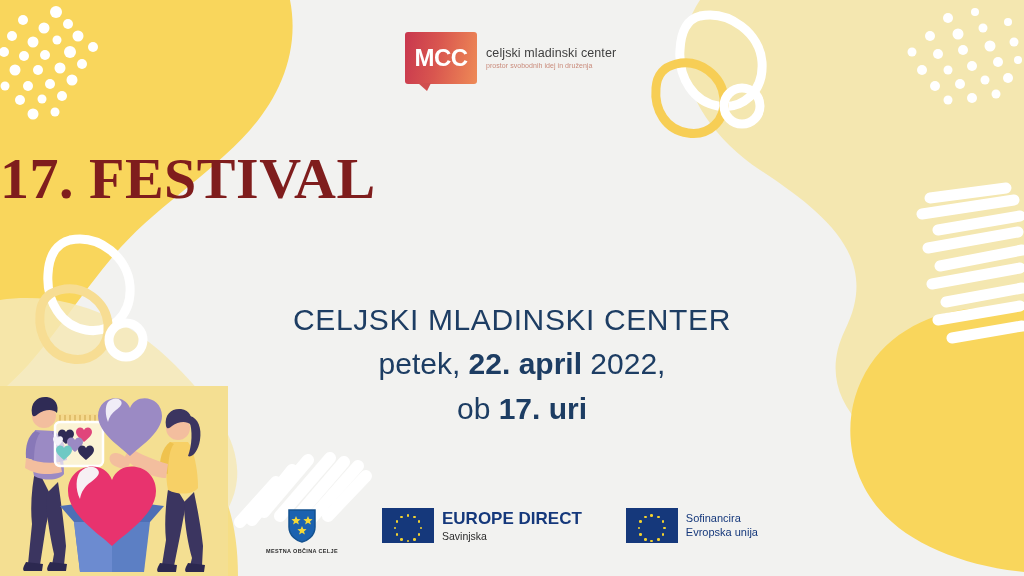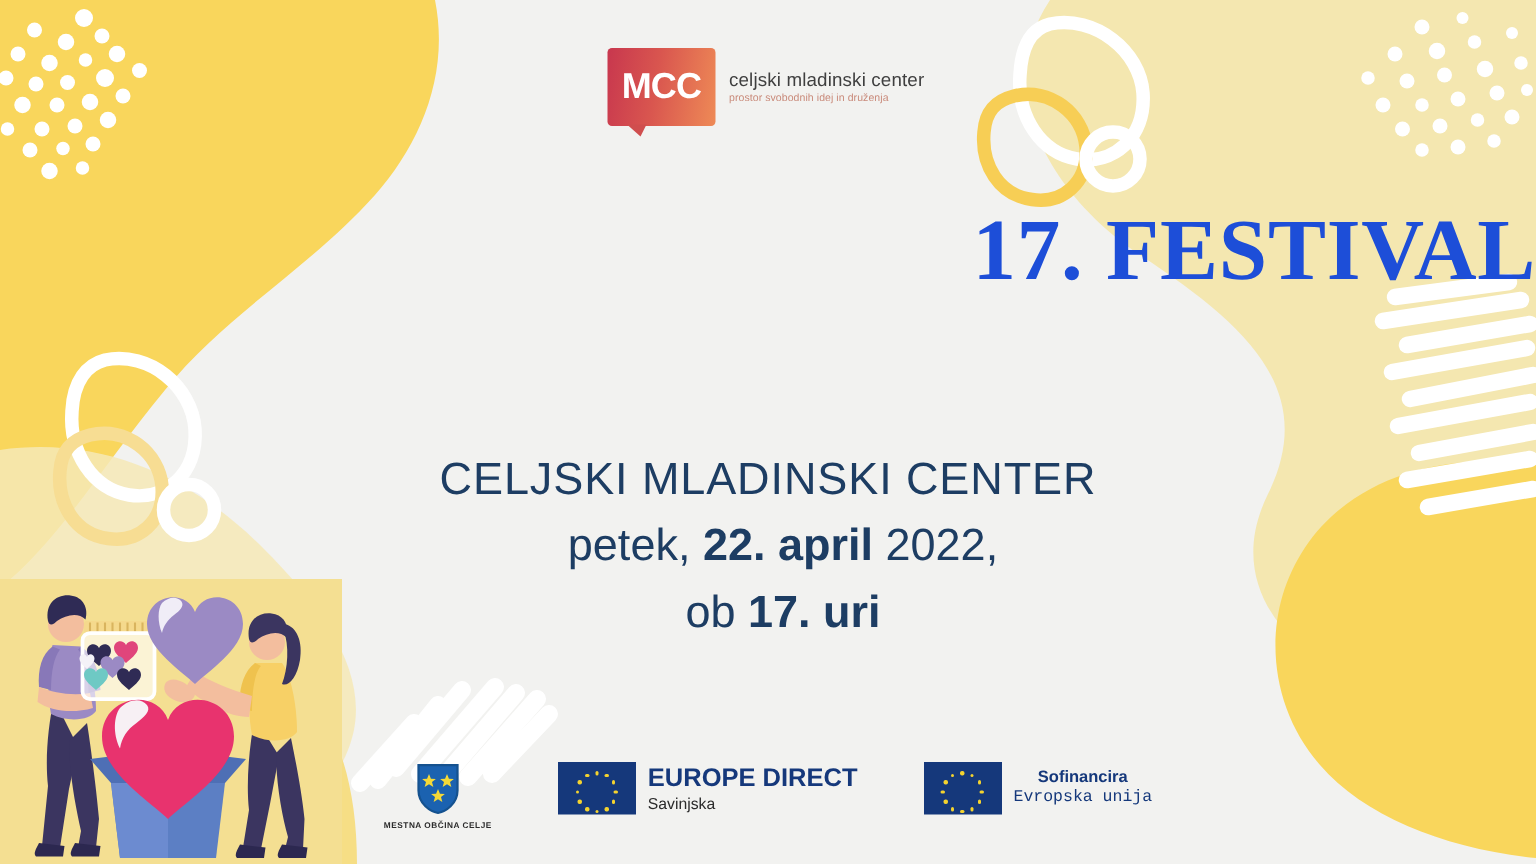--- a/index.html
+++ b/index.html
@@ -73,23 +73,23 @@
     color: #C98A7A;
     letter-spacing: 0.05px;
     white-space: nowrap;
     margin-top: 2px;
   }
 
   
   #headline {
     position: absolute;
     left: 0; right: 0;
-    top: 136px;
-    text-align: right;
-    color: #1d4ed8;
+    top: 148px;
+    text-align: left;
+    color: #7f1d1d;
   }
   #headline .line {
     font-family: "Liberation Serif", serif;
     font-weight: bold;
     font-size: 58px;
     line-height: 1.06;
     letter-spacing: 0.5px;
     white-space: nowrap;
   }
 
@@ -145,22 +145,22 @@
   .eu-star {
     position: absolute;
     width: 2.6px;
     height: 2.6px;
     background: #F4D32F;
     border-radius: 50%;
   }
   .eu-label { line-height: 1.25; white-space: nowrap; }
   .eu-label .l1 { font-size: 17px; color: #15387B; font-weight: bold; }
   .eu-label .l2 { font-size: 10.5px; color: #2b2b2b; }
-  .eu-label.plain .l1 { font-weight: bold; color: #15387B; font-size: 11px; text-align: center; }
-  .eu-label.plain .l2 { color: #15387B; font-size: 11px; font-family: Liberation Mono, monospace; }
+  .eu-label.plain .l1 { font-weight: normal; color: #15387B; font-size: 11px; }
+  .eu-label.plain .l2 { color: #15387B; font-size: 11px; }
 
   
   #illustration {
     position: absolute;
     left: 2px;
     bottom: 0;
     width: 220px;
     height: 190px;
   }
   #illustration svg { display: block; width: 100%; height: 100%; }

